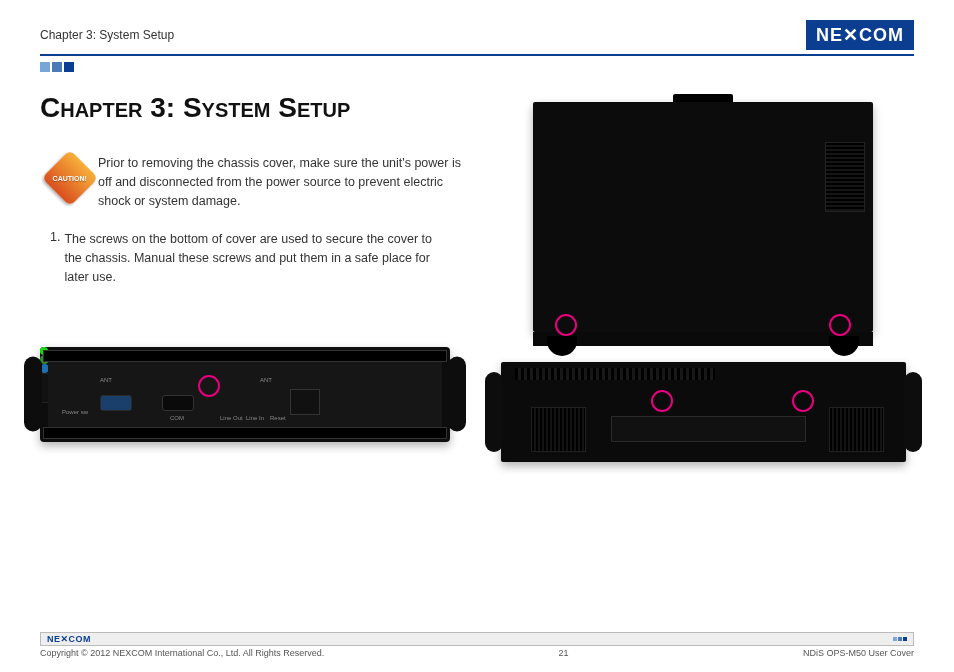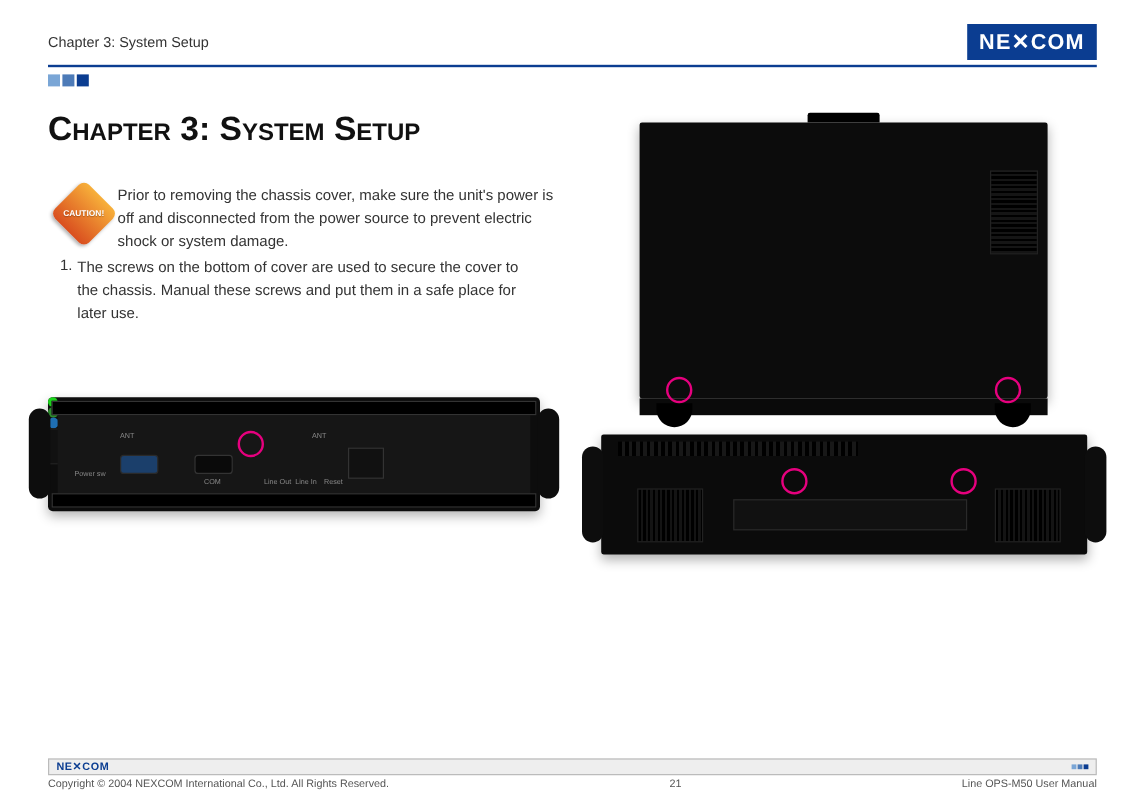--- a/index.html
+++ b/index.html
@@ -49,21 +49,21 @@
     font-weight: 600;
     margin-bottom: 30px;
     color: #111;
   }
   h2.section {
     font-size: 20px;
     font-weight: 700;
     margin-bottom: 12px;
     color: #111;
   }
-  .caution-row { display: flex; align-items: flex-start; gap: 8px; margin-bottom: 4px; margin-left: 10px; }
+  .caution-row { display: flex; align-items: flex-start; gap: 8px; margin-bottom: 20px; margin-left: 10px; }
   .caution-icon {
     width: 40px; height: 40px;
     background: linear-gradient(#f7b03a,#d94e1f);
     border-radius: 6px;
     transform: rotate(45deg);
     display: flex; align-items: center; justify-content: center;
     flex-shrink: 0;
     box-shadow: 0 2px 3px rgba(0,0,0,.3);
     margin-top: 4px;
   }
@@ -221,17 +221,17 @@
 <div class="footer">
   <div class="footer-bar">
     <span class="flogo">NE✕COM</span>
     <span class="fend">
         <span class="sq1 sq"></span>
         <span class="sq2 sq"></span>
         <span class="sq3 sq"></span>
       </span>
   </div>
   <div class="footer-row">
-    <span>Copyright © 2004 NEXCOM International Co., Ltd. All Rights Reserved.</span>
+    <span>Copyright © 2012 NEXCOM International Co., Ltd. All Rights Reserved.</span>
     <span style="font-weight:normal;">21</span>
-    <span>Line OPS-M50 User Manual</span>
+    <span>NDiS OPS-M50 User Cover</span>
   </div>
 </div>
 
 </body></html>

